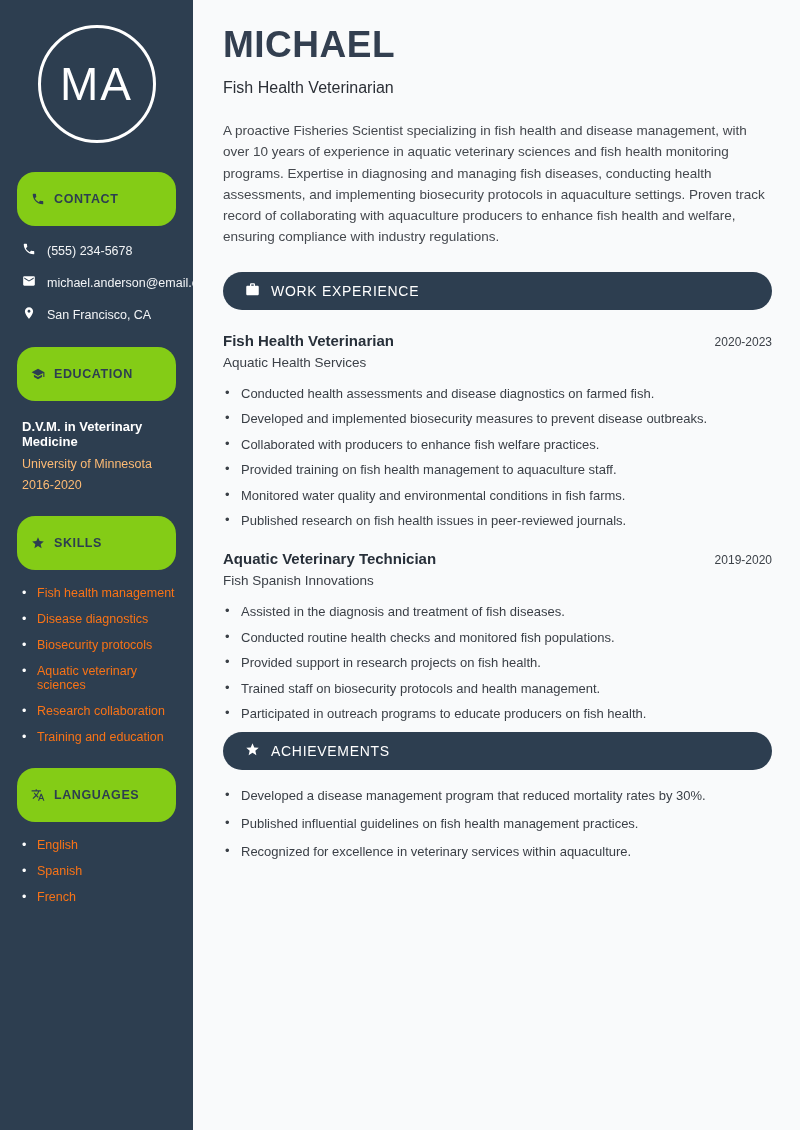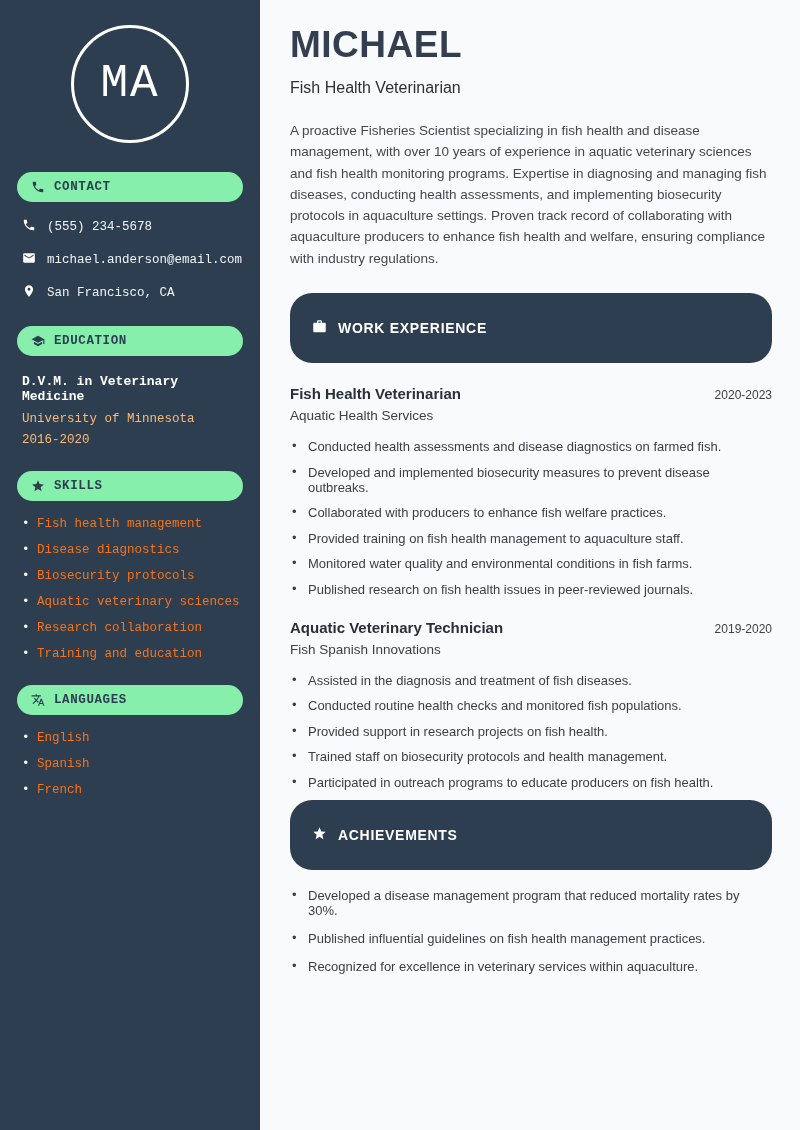--- a/index.html
+++ b/index.html
@@ -6,47 +6,46 @@
   html, body { width: 800px; }
   body {
     font-family: "Liberation Sans", "DejaVu Sans", sans-serif;
     display: flex;
     min-height: 1130px;
     background: #f9fafb;
   }
 
   
   .sidebar {
-    width: 260px;
+    width: 193px;
     flex-shrink: 0;
     background: #2d3e50;
     color: #ffffff;
     padding-top: 25px;
     padding-bottom: 30px;
-    font-family: Liberation Mono, monospace;
   }
   .avatar {
     width: 118px; height: 118px;
     border: 3px solid #ffffff;
     border-radius: 50%;
     margin: 0 auto;
     display: flex; align-items: center; justify-content: center;
   }
   .avatar span {
     font-size: 46px;
     font-weight: 400;
     letter-spacing: 2px;
     color: #ffffff;
   }
   .side-pill {
-    background: #86efac;
+    background: #84cc16;
     color: #2d3e50;
     border-radius: 18px;
     margin: 0 17px;
-    padding: 8px 14px;
+    padding: 20px 14px;
     display: flex; align-items: center; gap: 9px;
     font-size: 12.5px;
     font-weight: bold;
     letter-spacing: 0.6px;
   }
   .side-pill .ico { display: flex; }
   .side-pill svg { width: 14px; height: 14px; fill: #2d3e50; }
   .contact-block { margin: 16px 17px 0 22px; }
   .contact-row {
     display: flex; align-items: center; gap: 11px;
@@ -95,24 +94,24 @@
     margin-top: 23px;
     font-size: 13.5px;
     line-height: 1.58;
     color: #44484e;
   }
   .main-pill {
     margin-top: 24px;
     background: #2d3e50;
     color: #ffffff;
     border-radius: 22px;
-    padding: 26px 22px;
+    padding: 10px 22px;
     display: flex; align-items: center; gap: 11px;
     font-size: 14px;
-    font-weight: bold;
+    font-weight: normal;
     letter-spacing: 0.7px;
   }
   .main-pill svg { width: 15px; height: 15px; fill: #ffffff; }
   .job-block { margin-top: 22px; }
   .job-head {
     display: flex; justify-content: space-between; align-items: baseline;
   }
   .job-role { font-size: 15px; font-weight: bold; color: #28303a; }
   .job-dates { font-size: 12px; color: #3c4148; }
   .job-company { margin-top: 6px; font-size: 13.5px; color: #3c4148; }

